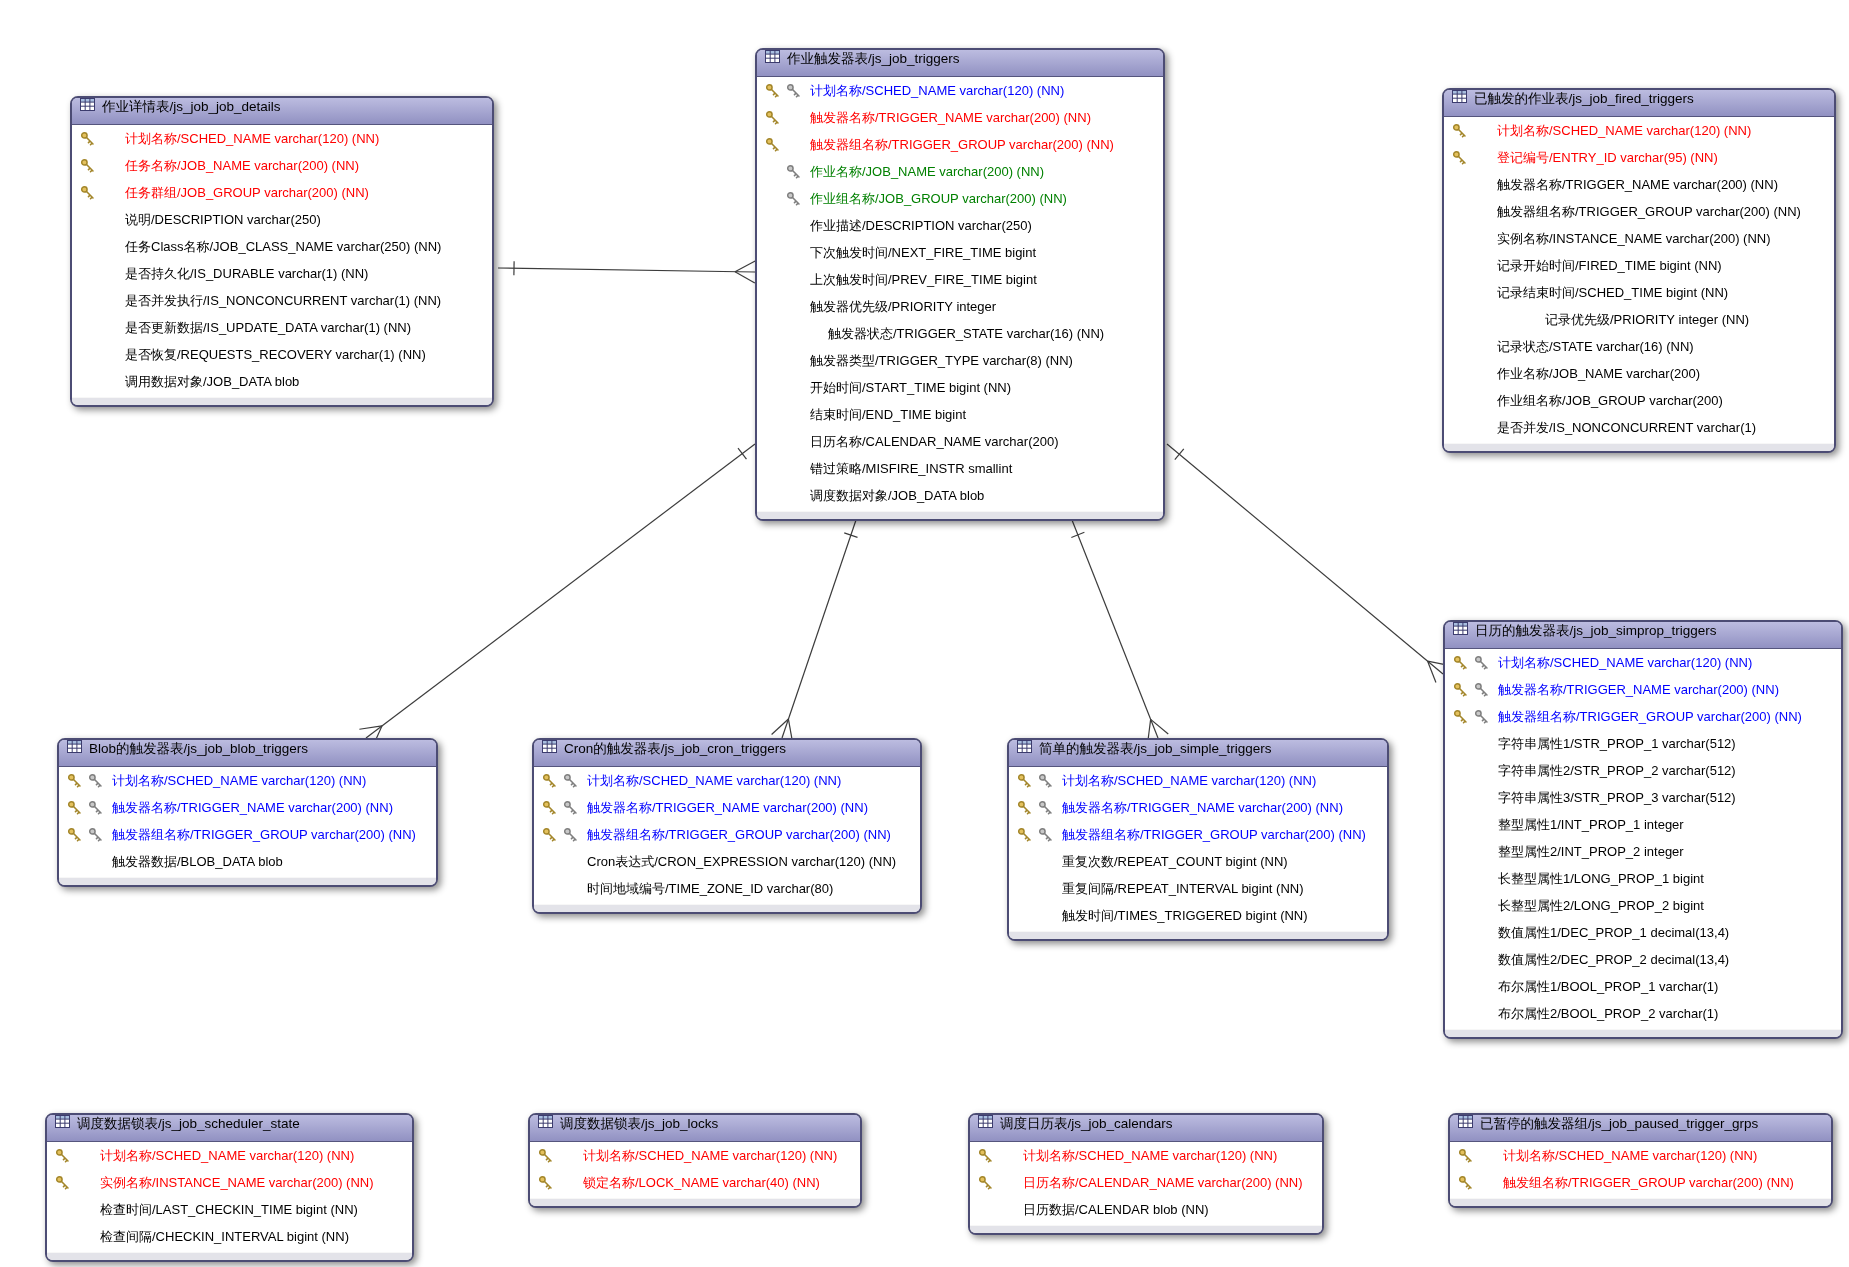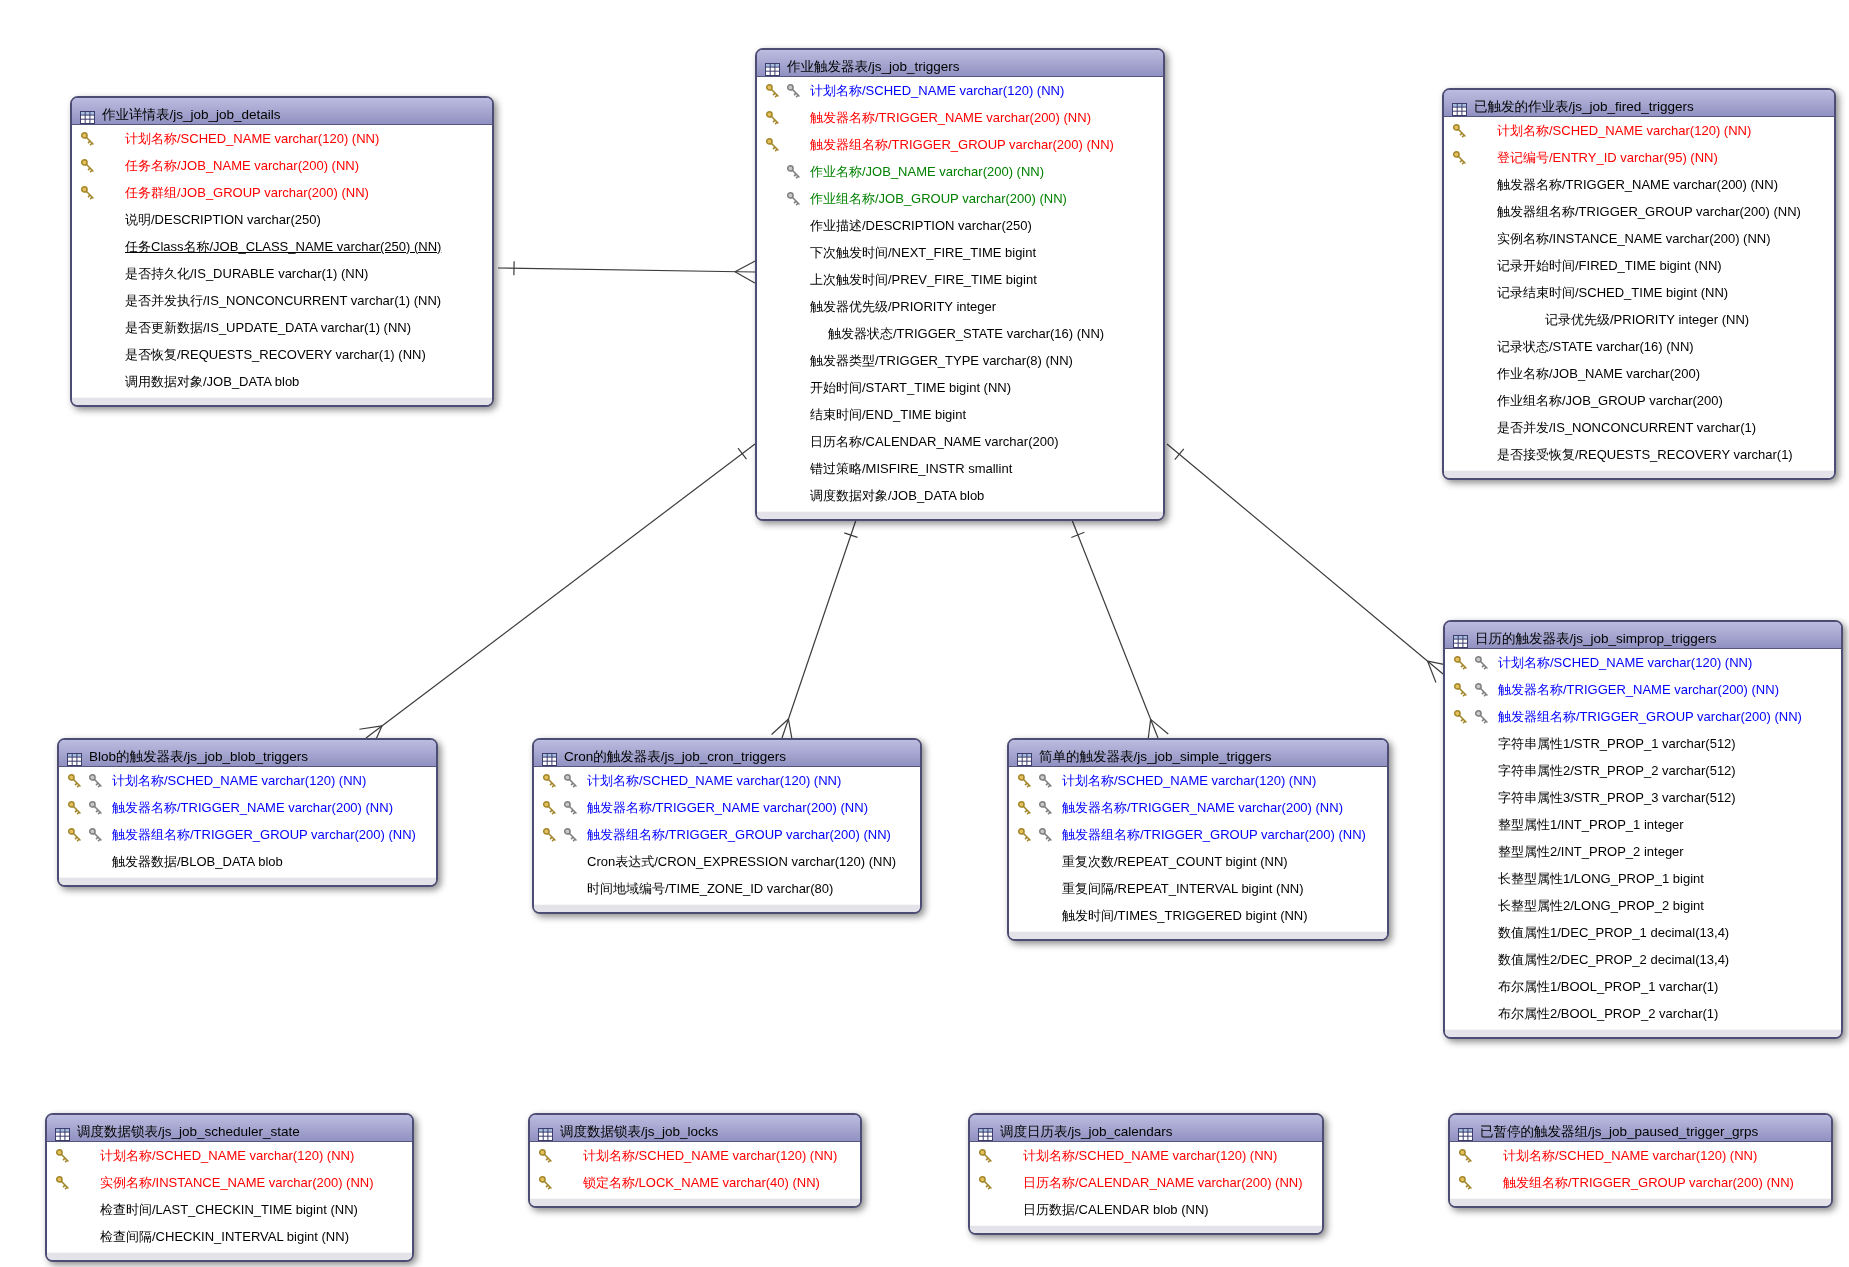--- a/index.html
+++ b/index.html
@@ -1,21 +1,21 @@
 <!DOCTYPE html>
 <html><head>
 <meta charset="utf-8">
 <style>
   html,body{margin:0;padding:0;background:#fff;}
   #canvas{position:relative;width:1849px;height:1267px;background:#ffffff;
           font-family:"Liberation Sans","DejaVu Sans",sans-serif;overflow:hidden;}
   #rel-layer{position:absolute;left:0;top:0;z-index:0;}
   .etable{position:absolute;z-index:1;background:#ffffff;border:2px solid #4c4c74;
           border-radius:8px;box-shadow:3px 3px 7px rgba(0,0,0,0.45);box-sizing:border-box;}
-  .hdr{display:flex;align-items:flex-end;gap:7px;height:27px;padding:0 8px;
+  .hdr{display:flex;align-items:flex-start;gap:7px;height:27px;padding:0 8px;
        background:linear-gradient(#bcbce0,#9191c2);border-bottom:1px solid #55557d;
        border-radius:5px 5px 0 0;font-size:13.5px;color:#000;box-sizing:border-box;white-space:nowrap;overflow:hidden;}
   .row{display:flex;align-items:center;height:27px;padding-left:8px;font-size:13px;
        white-space:nowrap;overflow:hidden;}
   .kslot{width:21px;flex:0 0 21px;height:15px;display:flex;align-items:center;}
   .flabel{padding-left:3px;}
   .ftr{height:7px;background:#e3e3e9;border-top:1px solid #f7f7f7;border-radius:0 0 5px 5px;margin-top:2px;}
 </style>
 </head>
 <body>
@@ -95,21 +95,21 @@
         <span class="flabel" style="color: rgb(255, 0, 0);">任务群组/JOB_GROUP varchar(200) (NN)</span>
       </div>
       <div class="row">
         <span class="kslot"></span>
         <span class="kslot"></span>
         <span class="flabel" style="color: rgb(0, 0, 0);">说明/DESCRIPTION varchar(250)</span>
       </div>
       <div class="row">
         <span class="kslot"></span>
         <span class="kslot"></span>
-        <span class="flabel" style="color: rgb(0, 0, 0); text-decoration: underline;">任务Class名称/JOB_CLASS_NAME varchar(250) (NN)</span>
+        <span class="flabel" style="color: rgb(0, 0, 0);">任务Class名称/JOB_CLASS_NAME varchar(250) (NN)</span>
       </div>
       <div class="row">
         <span class="kslot"></span>
         <span class="kslot"></span>
         <span class="flabel" style="color: rgb(0, 0, 0);">是否持久化/IS_DURABLE varchar(1) (NN)</span>
       </div>
       <div class="row">
         <span class="kslot"></span>
         <span class="kslot"></span>
         <span class="flabel" style="color: rgb(0, 0, 0);">是否并发执行/IS_NONCONCURRENT varchar(1) (NN)</span>
@@ -327,25 +327,20 @@
       </div>
       <div class="row">
         <span class="kslot"></span>
         <span class="kslot"></span>
         <span class="flabel" style="color: rgb(0, 0, 0);">作业组名称/JOB_GROUP varchar(200)</span>
       </div>
       <div class="row">
         <span class="kslot"></span>
         <span class="kslot"></span>
         <span class="flabel" style="color: rgb(0, 0, 0);">是否并发/IS_NONCONCURRENT varchar(1)</span>
-      </div>
-      <div class="row">
-        <span class="kslot"></span>
-        <span class="kslot"></span>
-        <span class="flabel" style="color: rgb(0, 0, 0);">是否接受恢复/REQUESTS_RECOVERY varchar(1)</span>
       </div>
       <div class="ftr"></div>
     </div>
     <div class="etable" style="left: 1443px; top: 620px; width: 400px;">
       <div class="hdr">
         <span style="display: flex;">
           <svg width="15" height="13" viewBox="0 0 15 13">
             <rect x="0.5" y="0.5" width="14" height="12" fill="#ffffff" stroke="#3c3c6e"></rect>
             <rect x="0.5" y="0.5" width="14" height="3.6" fill="#a8bedf" stroke="#3c3c6e"></rect>
             <path d="M5.2 0.5 V12.5 M9.9 0.5 V12.5 M0.5 8.2 H14.5" stroke="#3c3c6e" fill="none"></path>

